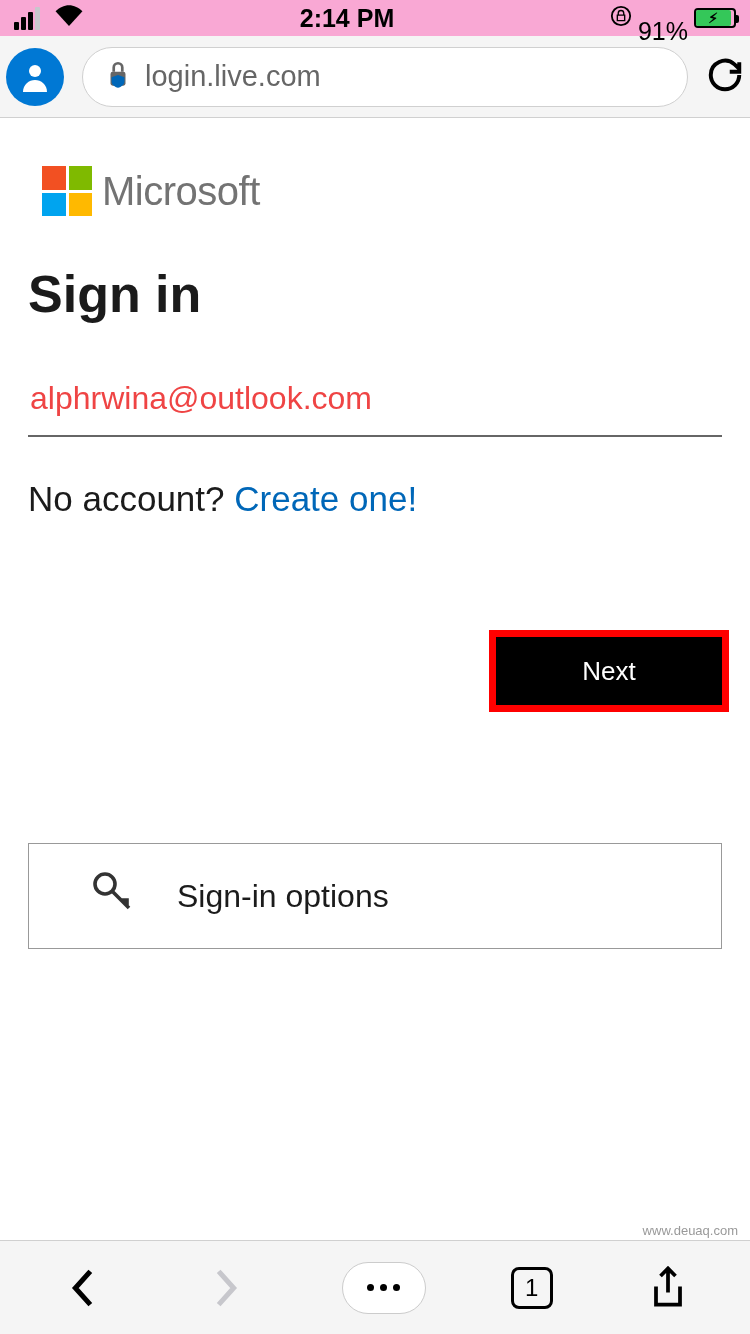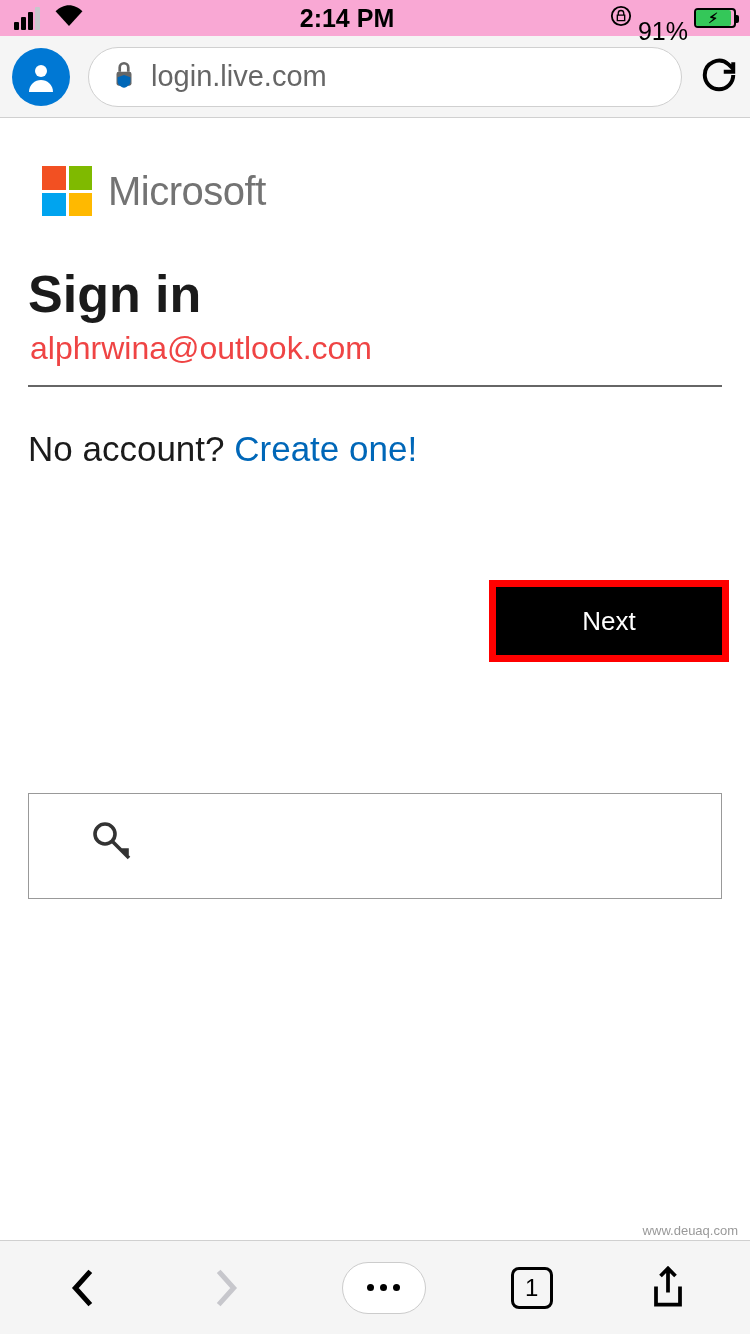--- a/index.html
+++ b/index.html
@@ -38,21 +38,21 @@
     .battery { width: 42px; height: 20px; border: 2px solid #000; border-radius: 4px; position: relative; display:flex; align-items:center;}
     .battery::after { content:''; position:absolute; right:-5px; top:5px; width:3px; height:8px; background:#000; border-radius:0 2px 2px 0;}
     .battery-fill { width: 91%; height: 100%; background:#34c759; border-radius:2px; display:flex; align-items:center; justify-content:center;}
     .bolt { color:#000; font-size:14px; }
 
     
     .browser-bar {
       height: 82px;
       display:flex;
       align-items:center;
-      padding: 0 12px;
+      padding: 0 6px;
       gap: 18px;
       background:#f5f5f5;
       border-bottom:1px solid #d0d0d0;
     }
     .profile-btn {
       width: 58px; height: 58px; border-radius:50%;
       background:#0078d4;
       display:flex; align-items:center; justify-content:center;
     }
     .profile-btn svg { width: 36px; height: 36px; fill:#fff; }
@@ -64,28 +64,28 @@
     .lock-icon svg{ width:26px; height:30px; }
     .url-text{ font-size:29px; color:#666; }
     .reload-btn svg{ width:38px; height:38px; }
 
     
     .page {
       background:#fff;
       height: 1122px;
       padding: 48px 28px 0 28px;
     }
-    .ms-logo-row{ display:flex; align-items:center; gap:16px; margin-bottom:48px;padding-left:14px;}
+    .ms-logo-row{ display:flex; align-items:center; gap:10px; margin-bottom:48px;padding-left:14px;}
     .ms-logo{ width:50px; height:50px; display:grid; grid-template-columns:1fr 1fr; grid-template-rows:1fr 1fr; gap:3px;}
     .ms-logo span:nth-child(1){background:#f25022}
     .ms-logo span:nth-child(2){background:#7fba00}
     .ms-logo span:nth-child(3){background:#00a4ef}
     .ms-logo span:nth-child(4){background:#ffb900}
     .ms-text{ font-size:40px; color:#737373; font-weight:500; letter-spacing:-0.5px;}
-    .signin-title{ font-size:52px; font-weight:700; color:#1b1b1b; }
+    .signin-title{ font-size:52px; font-weight:700; color:#1b1b1b; margin-bottom:50px;}
     .email-input{
       width:100%; border:none; border-bottom:2px solid #666;
       font-size:32px; padding:6px 2px 18px 2px; outline:none;
       background:transparent; color:#ef4444;
     }
     .no-account-row{ margin-top:42px; font-size:35px; color:#1b1b1b;}
     .create-link{ color:#0067b8; }
     .next-wrap{ display:flex; justify-content:flex-end; margin-top:118px; padding-right:0;}
     .next-btn{
       width:226px; height:68px; background:#000000; color:#fff;
@@ -202,20 +202,21 @@
     <button class="next-btn">Next</button>
   </div>
 
   <button class="options-btn">
     <span class="key-icon">
       <svg viewBox="0 0 24 24" fill="none" stroke="#333" stroke-width="1.8">
           <circle cx="8" cy="8" r="5"></circle>
           <path d="M11.5 11.5L20 20M16 16l3 0v3"></path>
         </svg>
     </span>
+    <span>Sign-in options</span>
   </button>
 </div>
 
 <div class="watermark">www.deuaq.com</div>
 
 <div class="bottom-nav">
   <div class="nav-btn nav-back">
     <svg viewBox="0 0 14 24" fill="none" stroke="#000" stroke-width="3">
         <path d="M12 2L3 12l9 10"></path>
       </svg>

